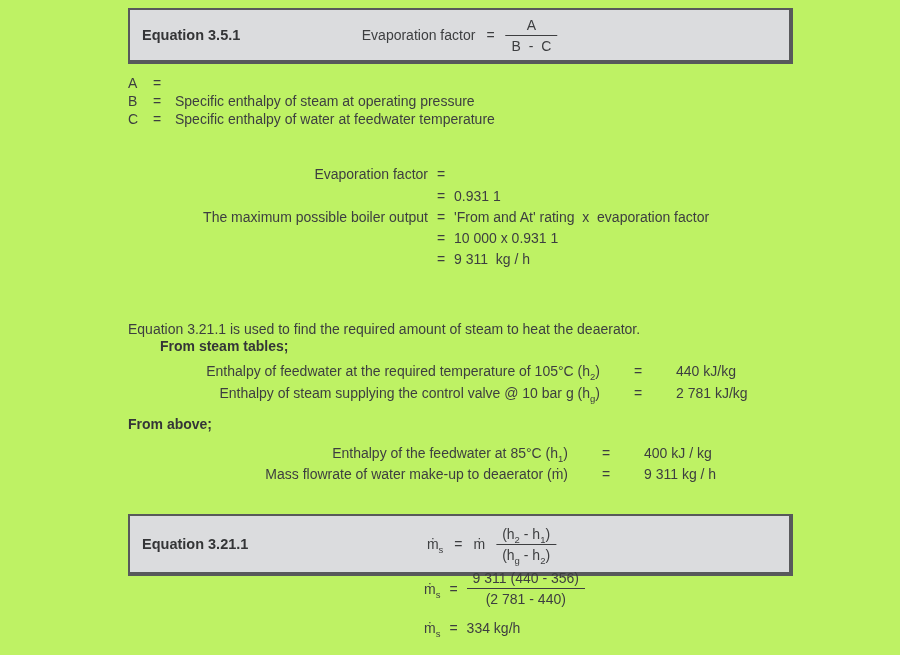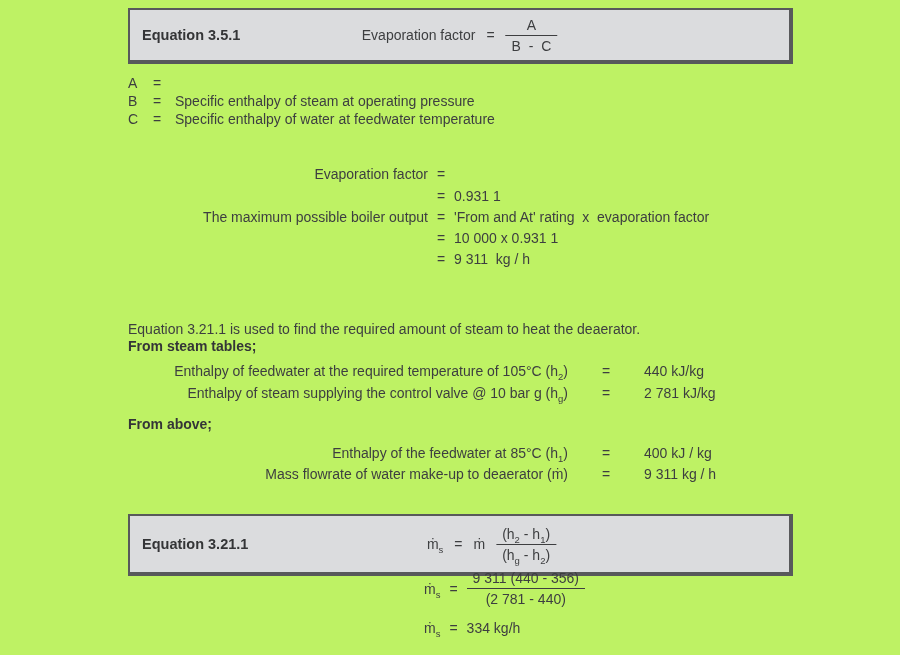--- a/index.html
+++ b/index.html
@@ -32,21 +32,21 @@
   .calc1-row{display:flex;align-items:center;}
   .calc1-row.textrow{height:21px;}
   .calc1 .lbl{width:300px;text-align:right;white-space:pre;}
   .calc1 .eqc{width:26px;text-align:center;}
   .calc1 .val{white-space:pre;}
   .calc1-row.fracrow{margin-bottom:3px;}
   
   .para{position:absolute;left:128px;top:320px;margin:0;line-height:18px;}
   
   .tblk{position:absolute;left:128px;}
-  #steam{top:338px;}
+  #steam{top:338px;margin-left:32px;}
   #above{top:416px;}
   .tblk-title{font-weight:700;color:#343537;height:18px;}
   #steam .trow{height:22px;}
   #above .trow{height:21px;}
   #steam .rows{margin-top:4px;}
   #above .rows{margin-top:8px;}
   .trow{display:flex;align-items:center;gap:24px;}
   .trow .lbl{width:440px;text-align:right;white-space:pre;}
   .trow .eqc{width:28px;text-align:center;}
   .trow .val{white-space:pre;}

